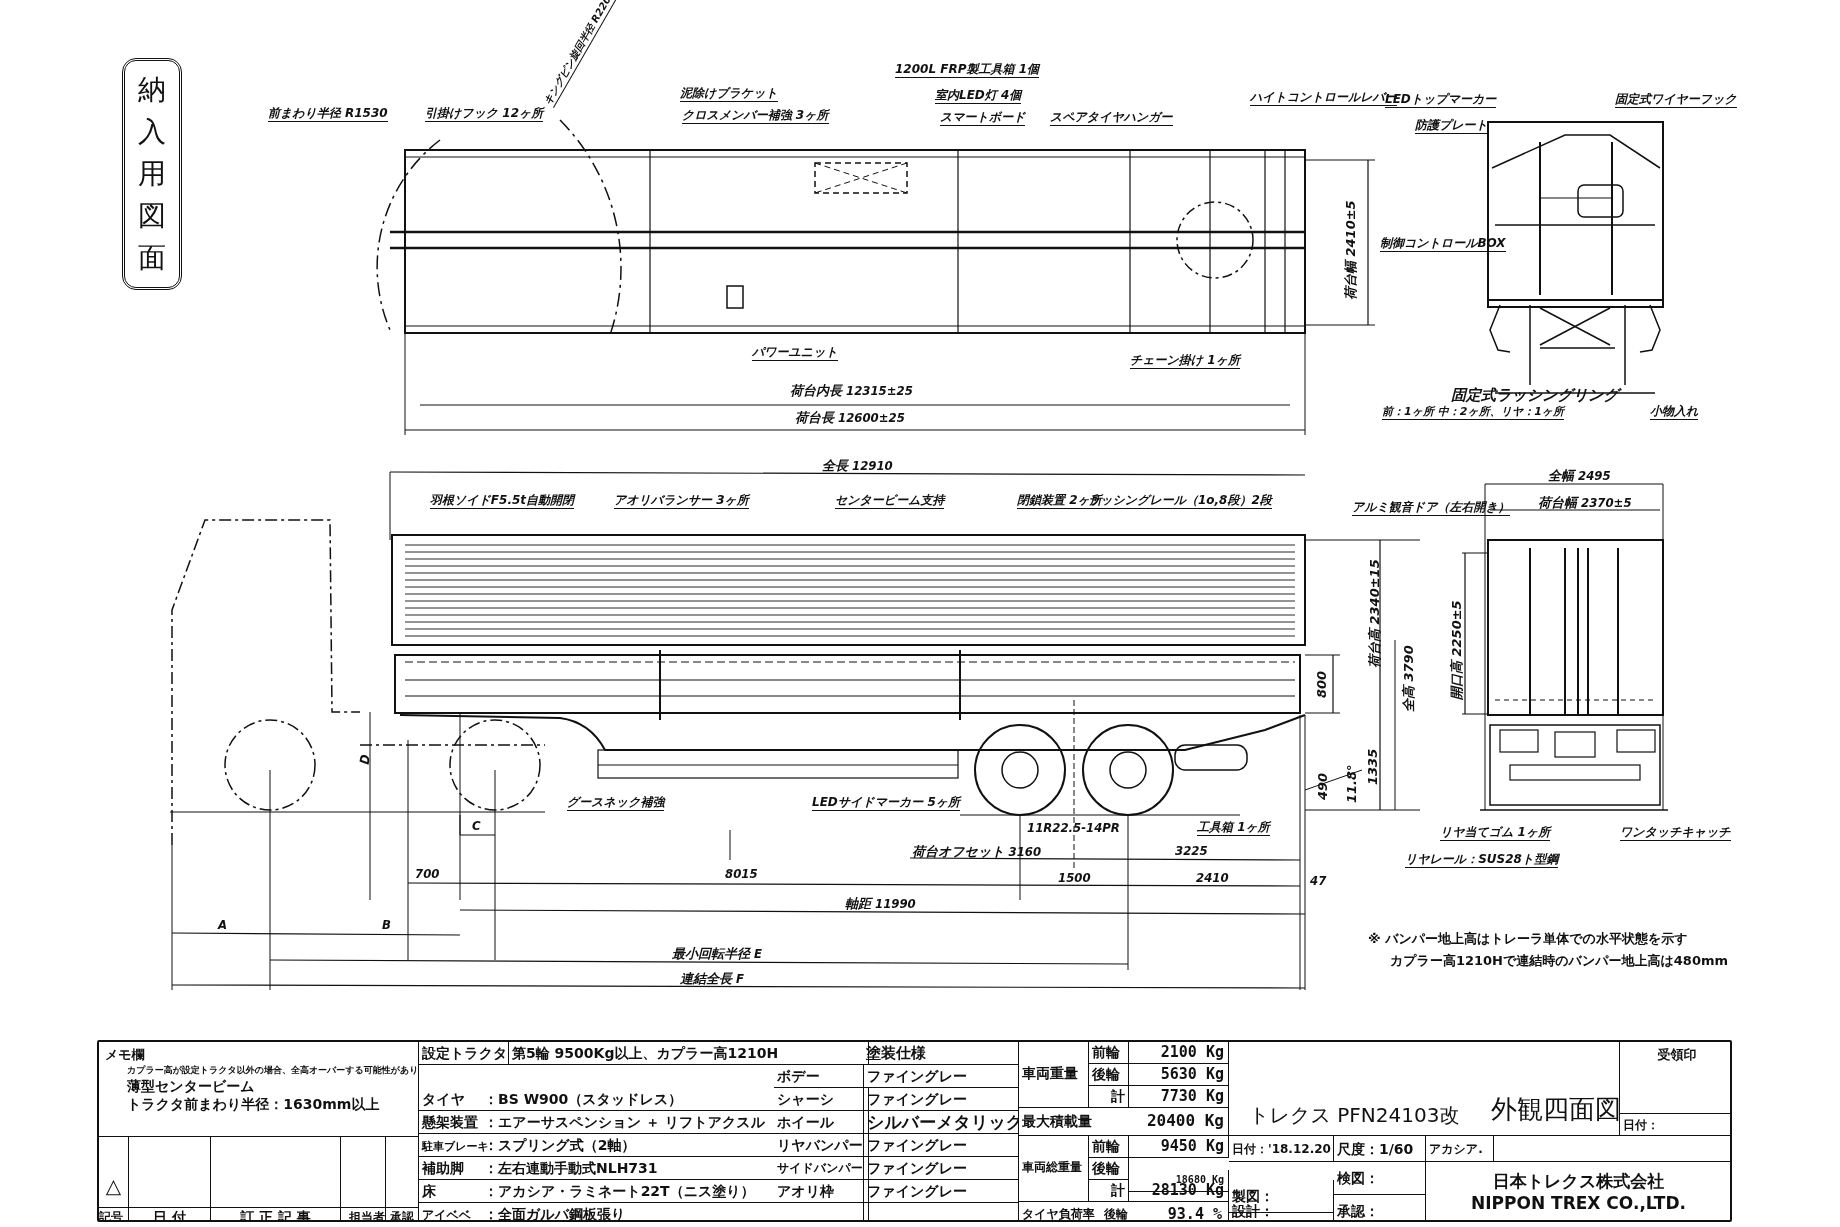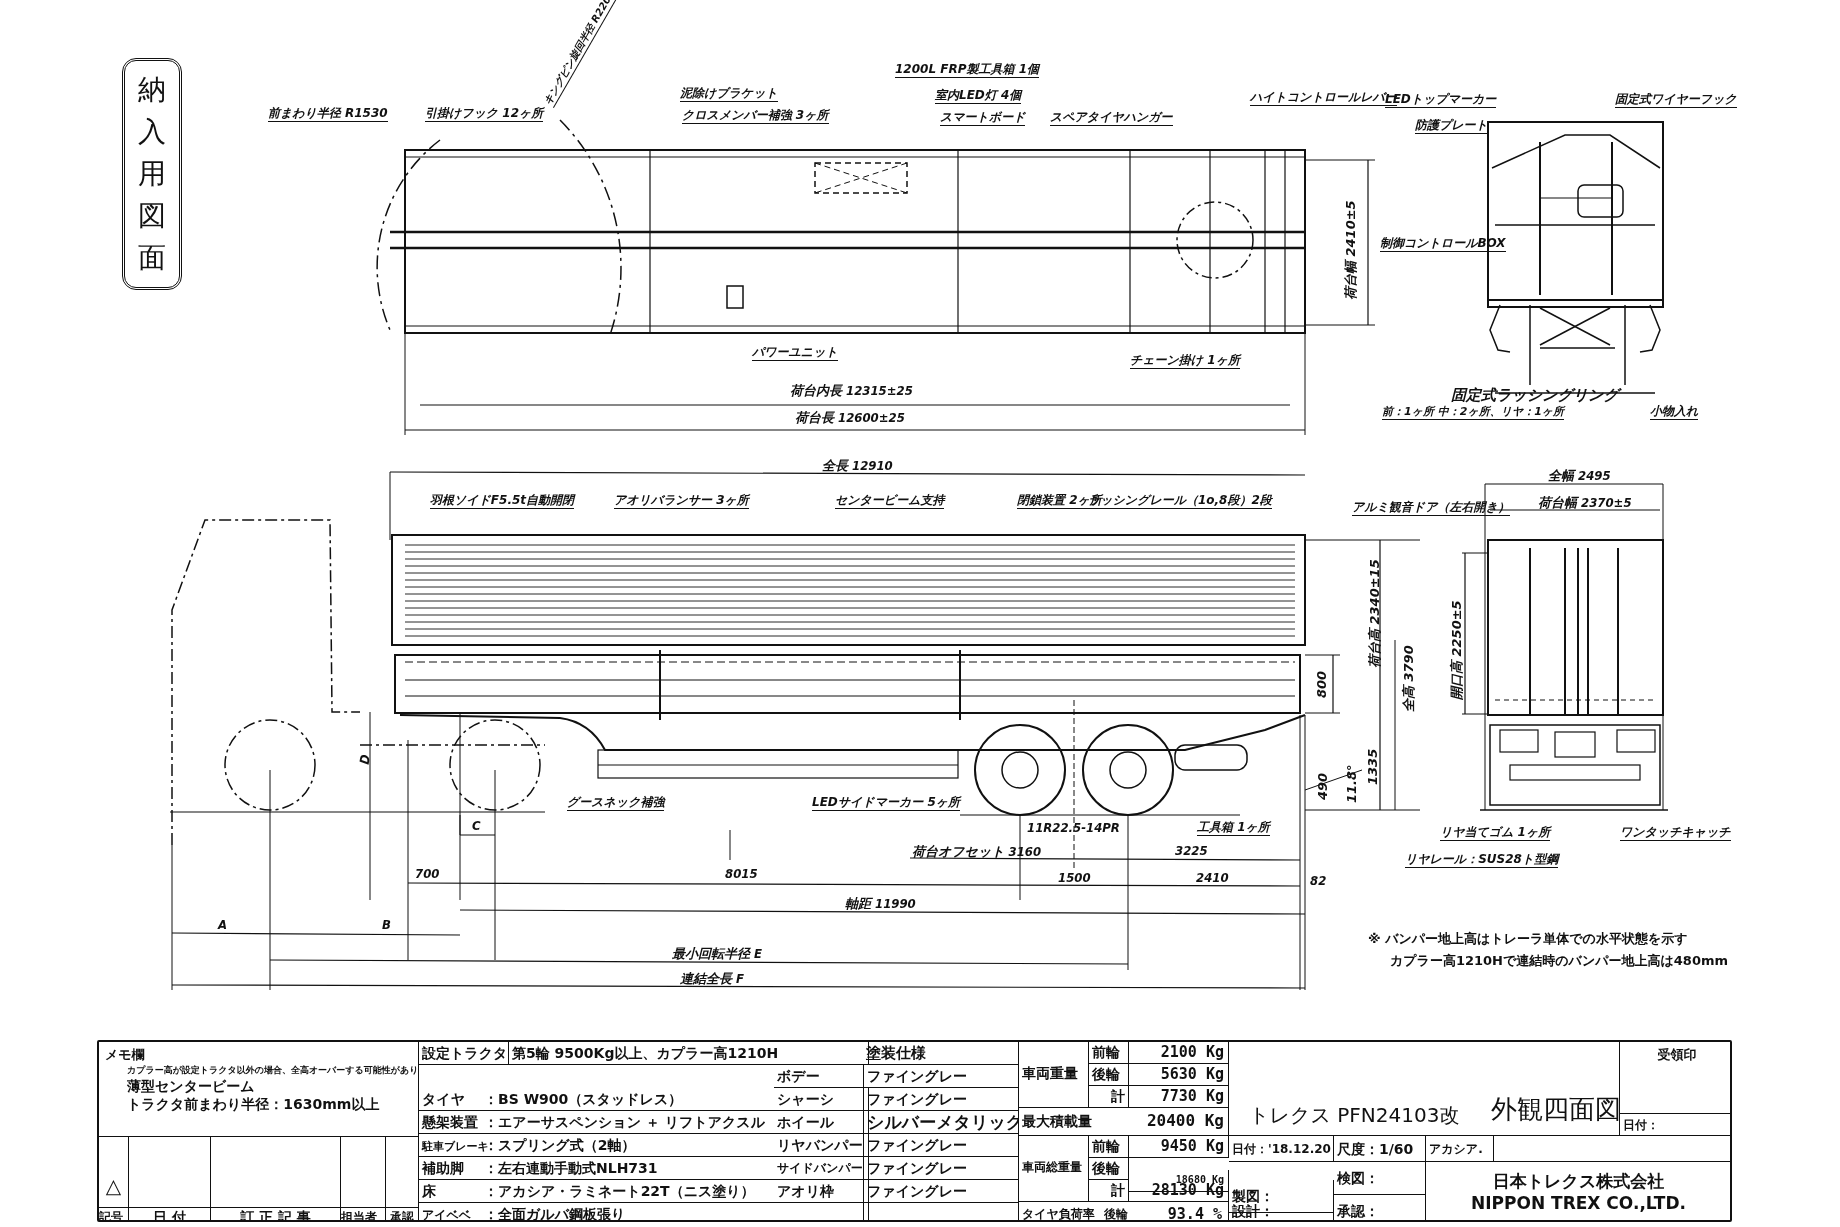--- a/index.html
+++ b/index.html
@@ -229,21 +229,21 @@
 <div class="lbl" style="left:567px;top:795px;">グースネック補強</div>
 <div class="lbl" style="left:812px;top:795px;">LEDサイドマーカー 5ヶ所</div>
 <div class="dim" style="left:1027px;top:820px;">11R22.5-14PR</div>
 <div class="lbl" style="left:1197px;top:820px;">工具箱 1ヶ所</div>
 <div class="dim" style="left:912px;top:843px;">荷台オフセット 3160</div>
 <div class="dim" style="left:1175px;top:843px;">3225</div>
 <div class="dim" style="left:415px;top:866px;">700</div>
 <div class="dim" style="left:725px;top:866px;">8015</div>
 <div class="dim" style="left:1058px;top:870px;">1500</div>
 <div class="dim" style="left:1196px;top:870px;">2410</div>
-<div class="dim" style="left:1310px;top:873px;">82</div>
+<div class="dim" style="left:1310px;top:873px;">47</div>
 <div class="dim" style="left:845px;top:895px;">軸距 11990</div>
 <div class="dim" style="left:218px;top:917px;">A</div>
 <div class="dim" style="left:382px;top:917px;">B</div>
 <div class="dim" style="left:472px;top:818px;">C</div>
 <div class="dim" style="left:360px;top:752px;transform:rotate(-80deg);">D</div>
 <div class="dim" style="left:672px;top:945px;">最小回転半径 E</div>
 <div class="dim" style="left:680px;top:970px;">連結全長 F</div>
 <div class="vdim" style="left:1314px;top:698px;">800</div>
 <div class="vdim" style="left:1315px;top:800px;">490</div>
 <div class="vdim" style="left:1344px;top:803px;">11.8°</div>
@@ -274,21 +274,21 @@
   </div>
 
   <div class="cell br" style="left:0;top:95px;width:30px;height:70px;font-size:20px;text-align:center;padding-top:40px;">△</div>
   <div class="cell br" style="left:30px;top:95px;width:82px;height:70px;"></div>
   <div class="cell br" style="left:112px;top:95px;width:130px;height:70px;"></div>
   <div class="cell br" style="left:242px;top:95px;width:45px;height:70px;"></div>
   <div class="cell br" style="left:287px;top:95px;width:33px;height:70px;"></div>
   <div class="cell bt br" style="left:0;top:165px;width:30px;height:20px;font-size:12px;">記号</div>
   <div class="cell bt br" style="left:30px;top:165px;width:82px;height:20px;text-align:center;">日 付</div>
   <div class="cell bt br" style="left:112px;top:165px;width:130px;height:20px;text-align:center;">訂 正 記 事</div>
-  <div class="cell bt br" style="left:242px;top:165px;width:45px;height:20px;font-size:12px;text-align:left;">担当者</div>
+  <div class="cell bt br" style="left:242px;top:165px;width:45px;height:20px;font-size:12px;text-align:right;">担当者</div>
   <div class="cell bt br" style="left:287px;top:165px;width:33px;height:20px;font-size:12px;text-align:center;">承認</div>
 
   <div class="cell bb br" style="left:320px;top:0;width:90px;height:23px;padding:2px 3px;">設定トラクタ</div>
   <div class="cell bb br" style="left:410px;top:0;width:360px;height:23px;padding:2px 3px;">第5輪 9500Kg以上、カプラー高1210H</div>
   <div class="cell bb br" style="left:320px;top:46px;width:450px;height:23px;padding:2px 3px;">
     <span style="display:inline-block;width:62px;">タイヤ</span><span>：BS W900（スタッドレス）</span>
   </div>
   <div class="cell bb br" style="left:320px;top:69px;width:450px;height:23px;padding:2px 3px;">
     <span style="display:inline-block;width:62px;">懸架装置</span><span>：エアーサスペンション ＋ リフトアクスル</span>
   </div>

